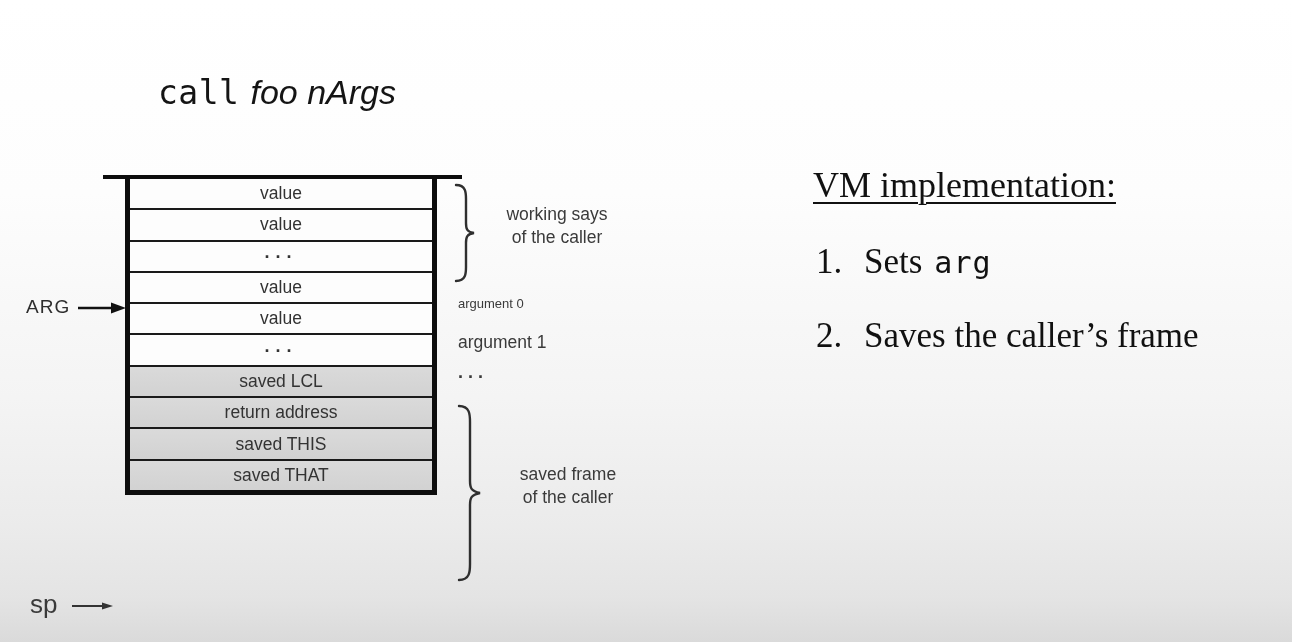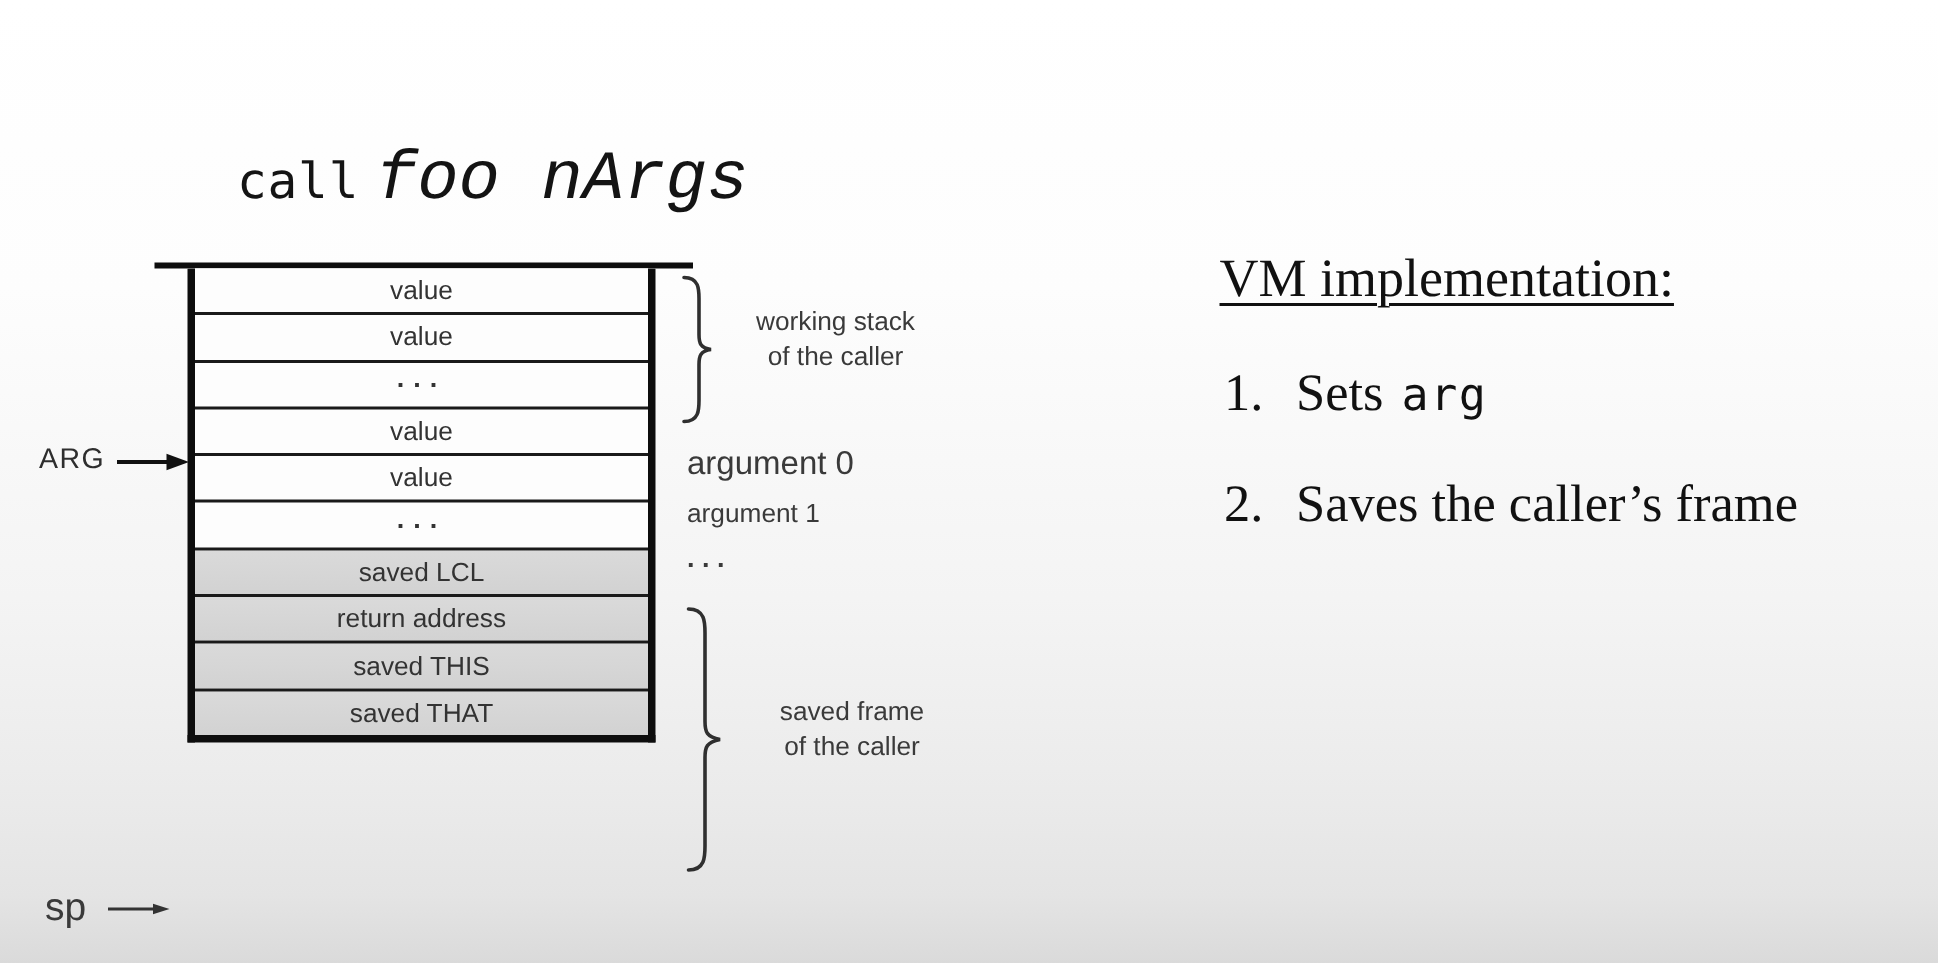--- a/index.html
+++ b/index.html
@@ -16,30 +16,29 @@
   .title{
     left:108px;top:8px;
     font-family:"Liberation Serif",serif;
     font-size:36px;line-height:40px;
     color:#1d1d91;
   }
   .code-line{
     left:158px;top:72px;
     display:flex;align-items:baseline;gap:11px;
     color:#141414;
-    margin-top:28px;
   }
   .code-kw{
     font-family:"DejaVu Sans Mono","Liberation Mono",monospace;
     font-size:33px;line-height:40px;letter-spacing:0.5px;
   }
   .code-args{
-    font-family:Liberation Mono, monospace;
+    font-family:Liberation Sans, sans-serif;
     font-style:italic;
-    font-size:46px;line-height:40px;
+    font-size:34px;line-height:40px;
   }
 
   
   .top-line{
     left:103px;top:175px;width:359px;height:4px;
     background:#0d0d0d;
   }
   .stack{
     left:125px;top:179px;width:312px;height:316px;
     box-sizing:border-box;
@@ -71,21 +70,21 @@
   }
   .sp-arrow{left:72px;top:600px;}
 
   
   .brace-working{left:453px;top:183px;}
   .working-text{
     left:478px;top:203px;width:158px;
     font-size:17.5px;line-height:23px;color:#3a3a3a;
     text-align:center;
   }
-  .lbl-arg0{left:458px;top:296px;font-size:22px;color:#3a3a3a;}
+  .lbl-arg0{left:458px;top:296px;font-size:13px;color:#3a3a3a;}
   .lbl-arg1{left:458px;top:332px;font-size:17.5px;color:#3a3a3a;}
   .lbl-dots{left:458px;top:362px;font-size:18px;color:#3a3a3a;letter-spacing:5px;font-weight:700;}
   .brace-saved{left:455px;top:404px;}
   .saved-text{
     left:498px;top:463px;width:140px;
     font-size:17.5px;line-height:23px;color:#3a3a3a;
     text-align:center;
   }
 
   
@@ -172,21 +171,21 @@
       <polygon points="30,2.5 41,6 30,9.5" fill="#333333"></polygon>
     </svg>
   </div>
 
   <div class="abs brace-working">
     <svg width="24" height="100" viewBox="0 0 24 100">
       <path d="M3,2 C13,2 13,10 13,16 L13,40 C13,46 14,49 21,50 C14,51 13,54 13,60 L13,84 C13,90 13,98 3,98" fill="none" stroke="#2f2f2f" stroke-width="2.4" stroke-linecap="round"></path>
     </svg>
   </div>
   <div class="abs working-text">
-    <div>working stack</div>
+    <div>working says</div>
     <div>of the caller</div>
   </div>
 
   <div class="abs lbl-arg0">argument 0</div>
   <div class="abs lbl-arg1">argument 1</div>
   <div class="abs lbl-dots">...</div>
 
   <div class="abs brace-saved">
     <svg width="28" height="178" viewBox="0 0 28 178">
       <path d="M4,2 C15,2 15,11 15,18 L15,77 C15,84 16,87 25,89 C16,91 15,94 15,101 L15,160 C15,167 15,176 4,176" fill="none" stroke="#2f2f2f" stroke-width="2.4" stroke-linecap="round"></path>

